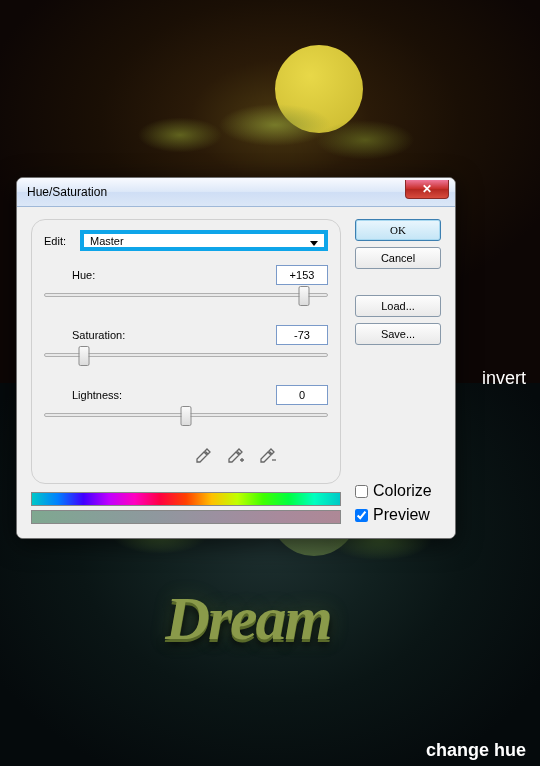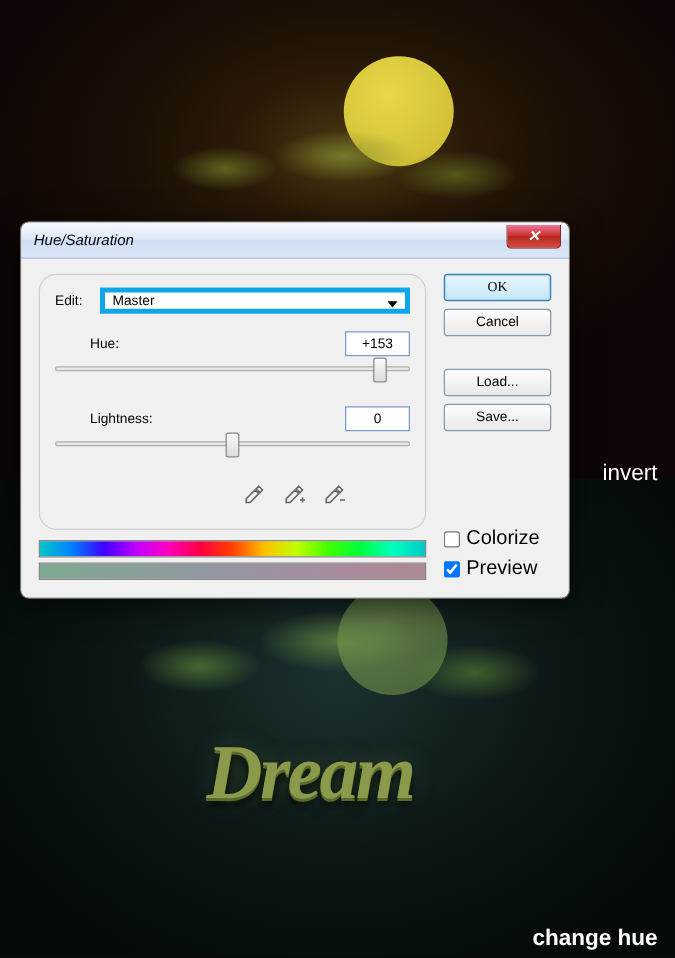--- a/index.html
+++ b/index.html
@@ -63,21 +63,20 @@
     border-radius: 7px;
     box-shadow: 0 5px 25px rgba(0,0,0,0.6);
     overflow: hidden;
   }
   .titlebar {
     height: 29px;
     background: linear-gradient(#f8faff, #dde8f8 48%, #cfdef5 52%, #dbe7f7);
     border-bottom: 1px solid #9fb8d8;
     display: flex; align-items: center; padding: 0 0 0 10px;
     position: relative;
-    font-style: italic;
   }
   .titlebar .title { font-size: 12px; color: #000; }
   .close-btn {
     position: absolute; right: 6px; top: 2px;
     width: 44px; height: 19px;
     background: linear-gradient(#e79, #c9302c 48%, #b52822 52%, #d74c3e);
     border: 1px solid #8a2a26;
     border-top: none;
     border-radius: 0 0 4px 4px;
     display: flex; align-items: center; justify-content: center;
@@ -199,20 +198,29 @@
         <div class="slider-block">
           <div class="slider-head">
             <span class="slider-label">Hue:</span>
             <input class="num-input" value="+153" style="">
           </div>
           <div class="slider-track">
             <div class="thumb" style="left:92%"></div>
           </div>
         </div>
 
+        <div class="slider-block">
+          <div class="slider-head">
+            <span class="slider-label">Saturation:</span>
+            <input class="num-input" value="-73" style="">
+          </div>
+          <div class="slider-track">
+            <div class="thumb" style="left:14%"></div>
+          </div>
+        </div>
 
         <div class="slider-block">
           <div class="slider-head">
             <span class="slider-label">Lightness:</span>
             <input class="num-input" value="0" style="">
           </div>
           <div class="slider-track">
             <div class="thumb" style="left:50%"></div>
           </div>
         </div>

